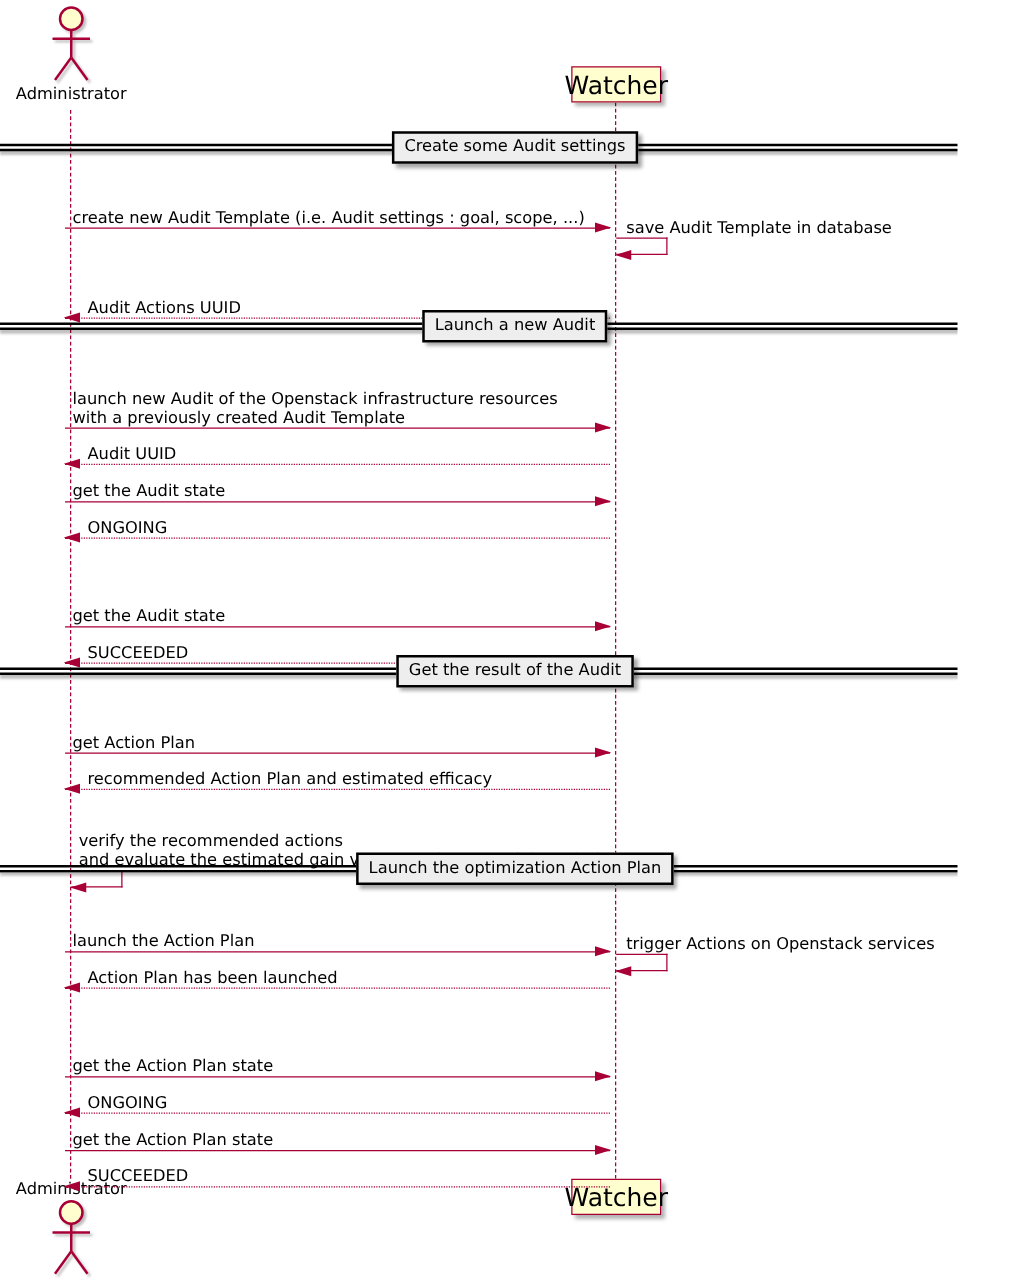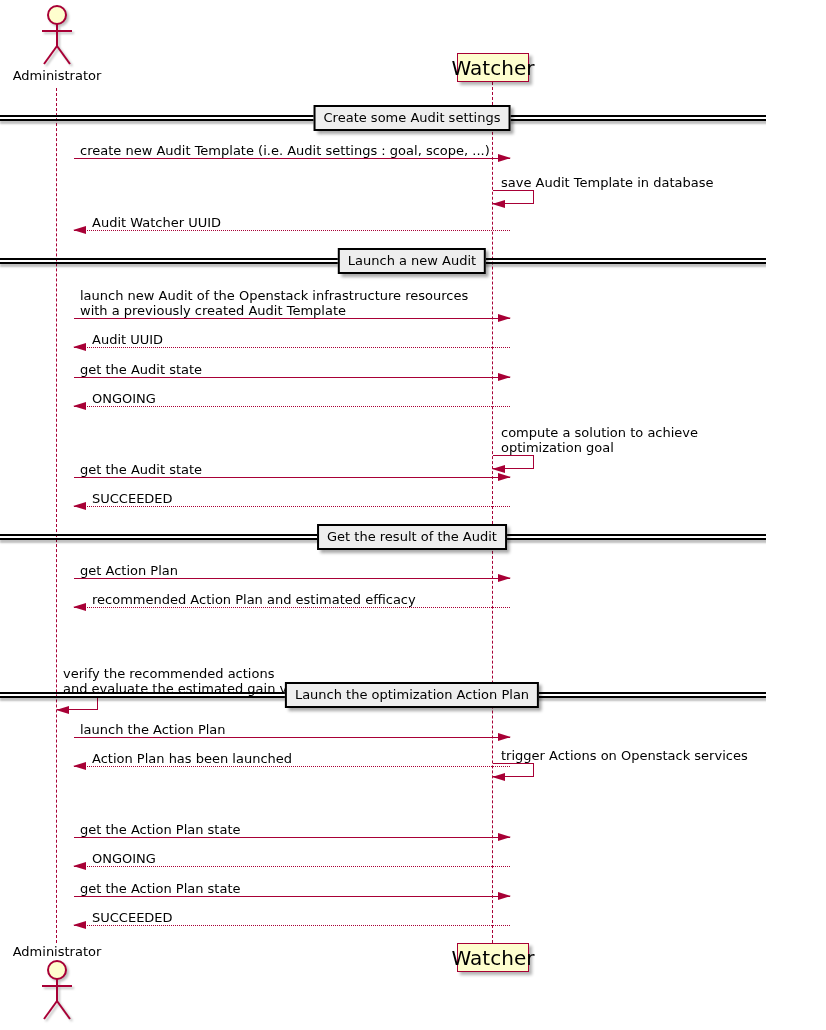--- a/index.html
+++ b/index.html
@@ -36,21 +36,21 @@
     box-shadow:0 3px 2px rgba(0,0,0,0.25);
   }
   .divider .dbox {
     position:absolute; left:412px; top:0; transform:translate(-50%,-50%);
     background:#EEEEEE; border:2px solid #000; padding:3px 8px 4px;
     font-weight:normal; white-space:nowrap;
     box-shadow:3px 3px 3px rgba(0,0,0,0.35);
   }
 
   
-  .msg { position:absolute; left:74px; width:436px; z-index:2; }
+  .msg { position:absolute; left:52px; width:436px; z-index:2;margin-top:24px; }
   .msg .lbl { line-height:15px; padding-left:6px; white-space:pre-line; }
   .msg.ret .lbl { padding-left:18px; }
   .msg .line { position:relative; height:0; border-top:1px solid #A80036; }
   .msg.ret .line { border-top:1px dotted #A80036; }
 
   .arr { position:absolute; width:0; height:0;
          border-top:4px solid transparent; border-bottom:4px solid transparent; }
   .arr-r { right:-1px; top:-5px; border-left:13px solid #A80036; }
   .arr-l { left:-1px;  top:-5px; border-right:13px solid #A80036; }
 
@@ -95,21 +95,21 @@
   </div>
 
   <div class="self at-watcher" style="left:493px; top:175px;">
     <div class="lbl">save Audit Template in database</div>
     <div class="loop">
         <span class="arr"></span>
       </div>
   </div>
 
   <div class="msg ret" style="top:215px;">
-    <div class="lbl">Audit Watcher UUID</div>
+    <div class="lbl">Audit Actions UUID</div>
     <div class="line">
         <span class="arr arr-l"></span>
       </div>
   </div>
 
   <div class="msg fwd" style="top:288px;">
     <div class="lbl">launch new Audit of the Openstack infrastructure resources
 with a previously created Audit Template</div>
     <div class="line">
         <span class="arr arr-r"></span>
@@ -130,26 +130,20 @@
       </div>
   </div>
 
   <div class="msg ret" style="top:391px;">
     <div class="lbl">ONGOING</div>
     <div class="line">
         <span class="arr arr-l"></span>
       </div>
   </div>
 
-  <div class="self at-watcher" style="left:493px; top:425px;">
-    <div class="lbl">compute a solution to achieve optimization goal</div>
-    <div class="loop">
-        <span class="arr"></span>
-      </div>
-  </div>
 
   <div class="msg fwd" style="top:462px;">
     <div class="lbl">get the Audit state</div>
     <div class="line">
         <span class="arr arr-r"></span>
       </div>
   </div>
 
   <div class="msg ret" style="top:491px;">
     <div class="lbl">SUCCEEDED</div>

